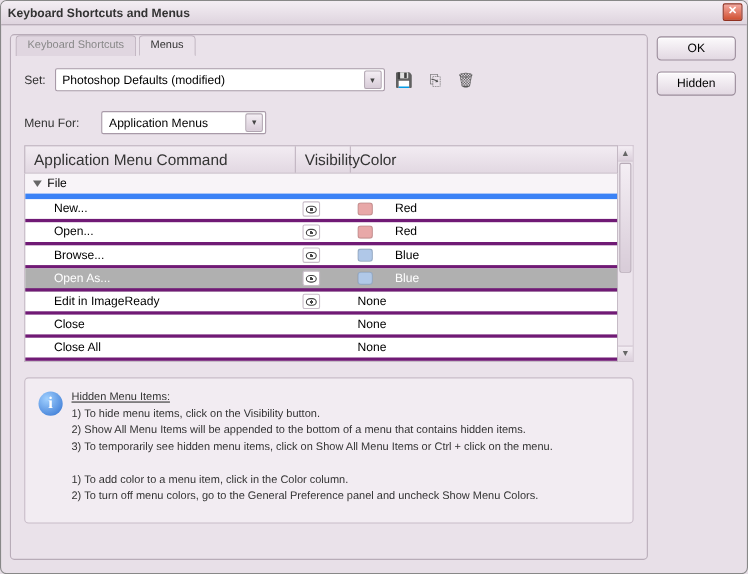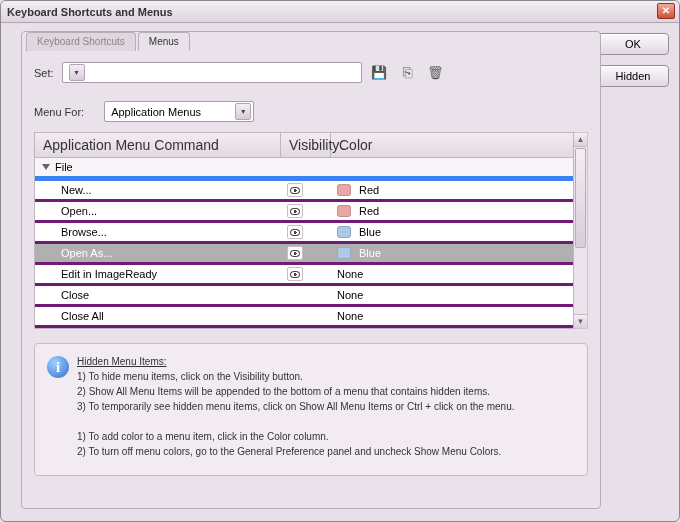--- a/index.html
+++ b/index.html
@@ -52,21 +52,21 @@
   .body {
     position: absolute;
     top: 22px;
     left: 0;
     right: 0;
     bottom: 0;
     padding: 8px;
   }
   .mainpanel {
     position: absolute;
-    left: 20px;
+    left: 8px;
     top: 8px;
     width: 580px;
     bottom: 12px;
     border: 1px solid #b8acb8;
     background: #eae2ea;
     border-radius: 4px;
   }
   .buttons-right {
     position: absolute;
     right: 10px;
@@ -223,21 +223,21 @@
   .gridrow .vis {
     width: 50px;
     display: flex;
     align-items: center;
     justify-content: flex-start;
     padding-left: 6px;
   }
   .gridrow .colorcell {
     flex: 1;
     display: flex;
-    gap: 8px;
+    gap: 20px;
     padding-left: 6px;
   }
   .eye {
     width: 16px;
     height: 14px;
     border: 1px solid #c8bcc8;
     background: #fff;
     border-radius: 2px;
     display: flex;
     align-items: center;
@@ -341,20 +341,21 @@
       <div class="tabs">
         <div class="tab inactive"><span>Keyboard Shortcuts</span></div>
         <div class="tab active"><span>Menus</span></div>
       </div>
 
       <div class="tabcontent">
 
         <div class="row-set">
           <span class="label">Set:</span>
           <div class="select" style="width:300px">
+            <span>Photoshop Defaults (modified)</span>
             <span class="caret">▾</span>
           </div>
           <div class="iconbtn">💾</div>
           <div class="iconbtn">⎘</div>
           <div class="iconbtn">🗑</div>
         </div>
 
         <div class="row-menufor">
           <span class="label">Menu For:</span>
           <div class="select" style="width:150px">

